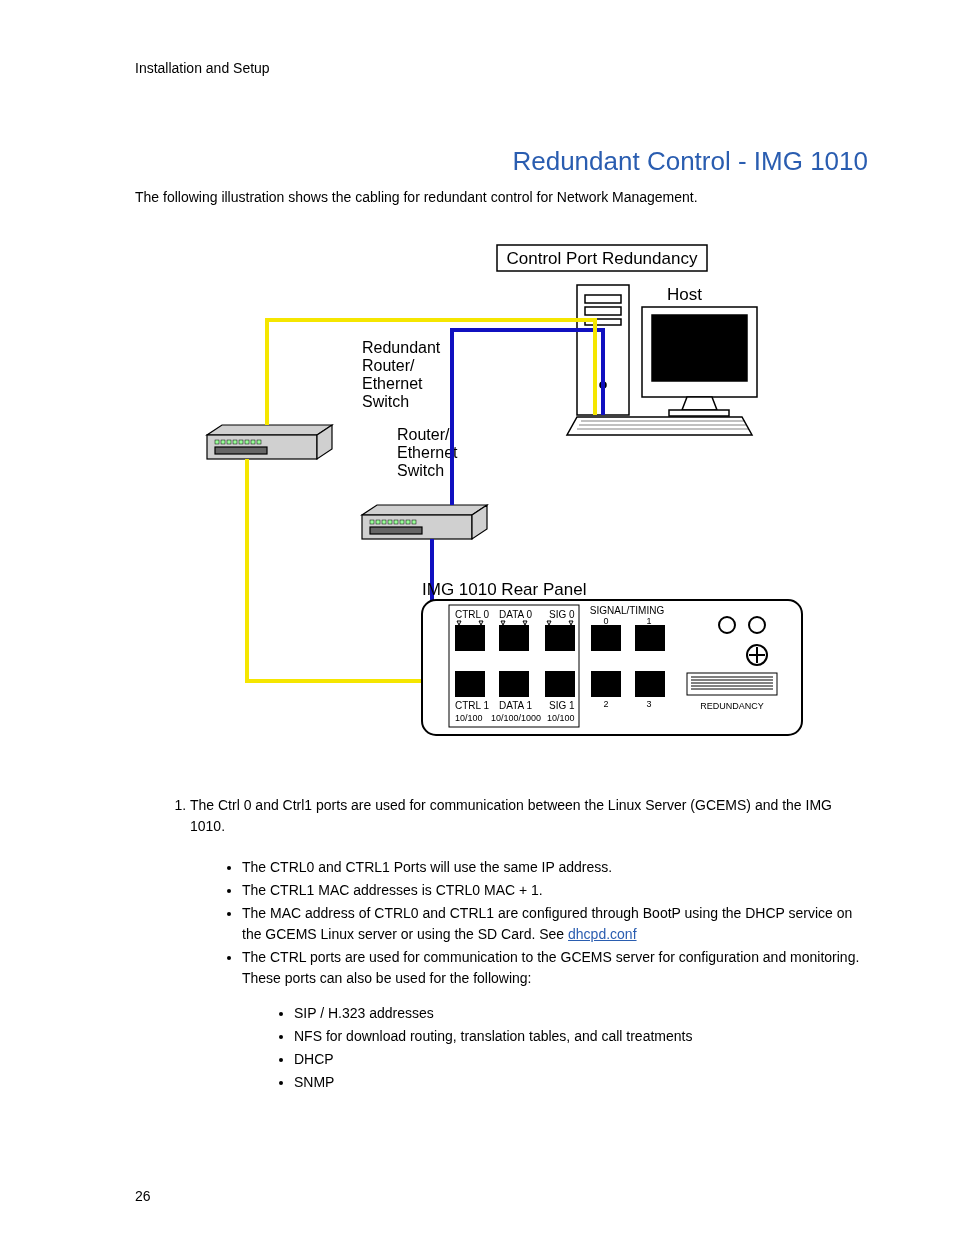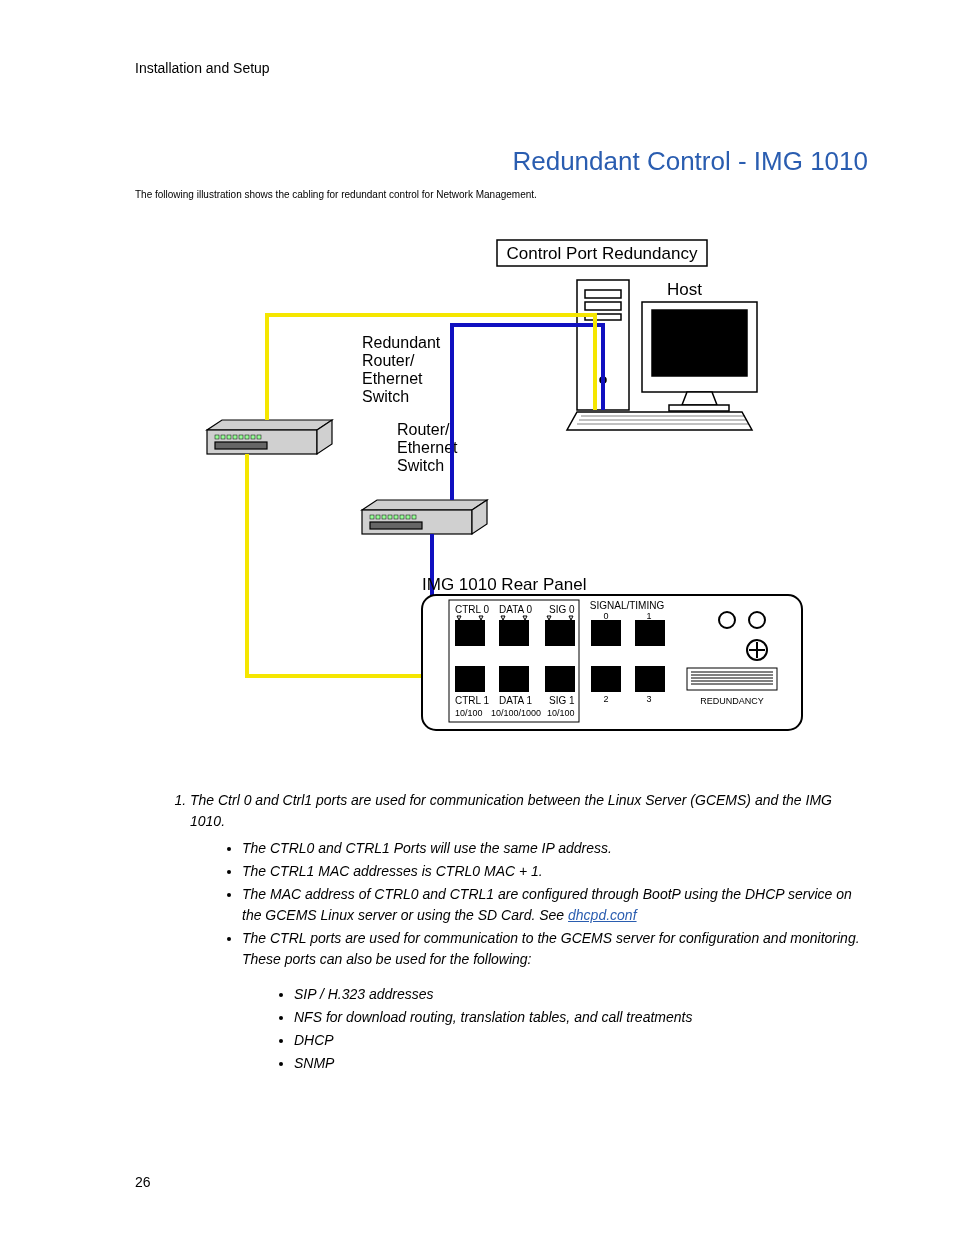--- a/index.html
+++ b/index.html
@@ -30,50 +30,50 @@
     margin: 0 0 12px 0;
     text-align: right;
   }
   .topic-line {
     font-size: 14px;
     margin: 0 0 18px 0;
     line-height: 1.4;
   }
   .topic-line b { font-weight: bold; }
   .intro {
-    font-size: 10px;
+    font-size: 14px;
     margin: 0 0 30px 0;
   }
   .figure {
     display: block;
     margin: 0 auto 30px auto;
   }
   ol.main {
     font-size: 14px;
     line-height: 1.5;
     padding-left: 55px;
     margin: 0;
   }
-  ol.main > li { margin-bottom: 4px; font-style: italic; }
+  ol.main > li { margin-bottom: 4px; }
   ul.sub {
     list-style: disc;
-    margin: 6px 0 0 0;
+    margin: 20px 0 0 0;
     padding-left: 52px;
   }
   ul.sub li { margin-bottom: 2px; }
   ul.subsub {
     list-style: disc;
     margin: 14px 0 0 0;
     padding-left: 52px;
   }
   a.link { color: #2a5db0; text-decoration: underline; }
   .pagenum {
     position: absolute;
     left: 135px;
-    bottom: 45px;
+    bottom: 31px;
     font-size: 14px;
   }
   
   .svglabel { font-family: Arial, Helvetica, sans-serif; }
 </style>
 </head>
 <body>
 
 <div class="page">
   <div class="running-head">Installation and Setup</div>

